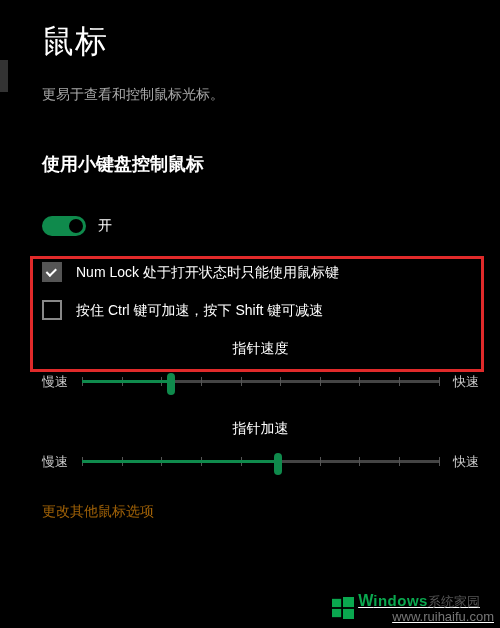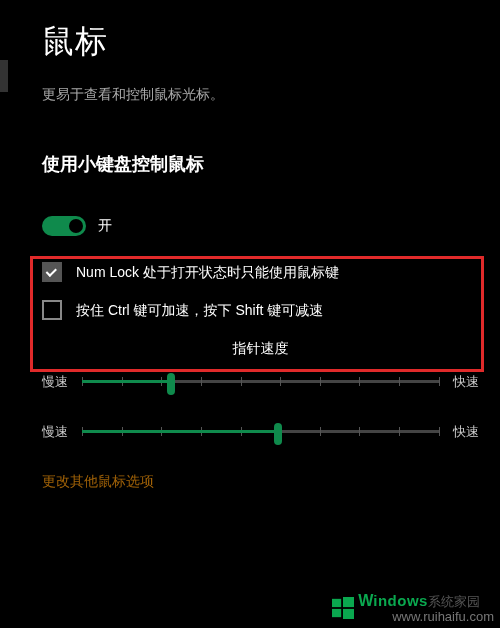--- a/index.html
+++ b/index.html
@@ -178,20 +178,21 @@
       background: #333;
     }
     .watermark {
       position: absolute;
       right: 6px;
       bottom: 4px;
       display: flex;
       align-items: center;
       gap: 4px;
       z-index: 20;
+      text-decoration: underline;
     }
     .wm-logo {
       width: 22px;
       height: 22px;
     }
     .wm-text {
       font-size: 15px;
       font-weight: 600;
       color: #0aa84f;
       letter-spacing: 0.5px;
@@ -249,20 +250,21 @@
         <div class="slider-tick" style="left:66.6%"></div>
         <div class="slider-tick" style="left:77.7%"></div>
         <div class="slider-tick" style="left:88.8%"></div>
         <div class="slider-tick" style="left:100%"></div>
         <div class="slider-fill" id="speed-fill" style="width: 25%;"></div>
         <div class="slider-thumb" id="speed-thumb" style="left: 25%;"></div>
       </div>
       <span class="slider-endlabel">快速</span>
     </div>
 
+    <div class="slider-title">指针加速</div>
     <div class="slider-row">
       <span class="slider-endlabel">慢速</span>
       <div class="slider-track">
         <div class="slider-line"></div>
         <div class="slider-tick" style="left:0%"></div>
         <div class="slider-tick" style="left:11.1%"></div>
         <div class="slider-tick" style="left:22.2%"></div>
         <div class="slider-tick" style="left:33.3%"></div>
         <div class="slider-tick" style="left:44.4%"></div>
         <div class="slider-tick" style="left:55.5%"></div>

